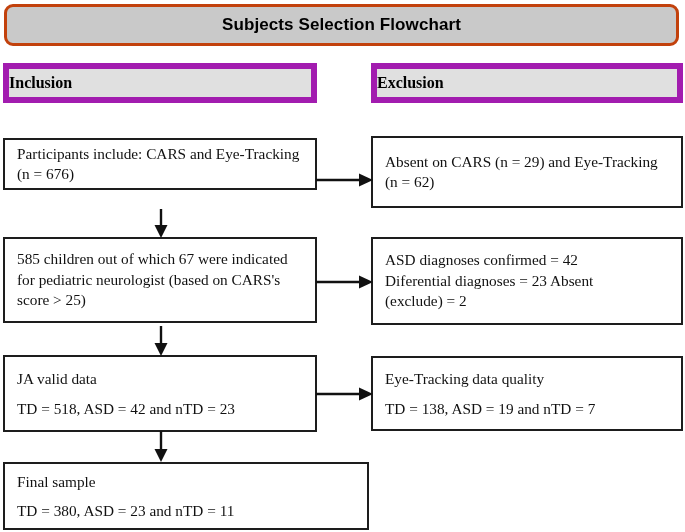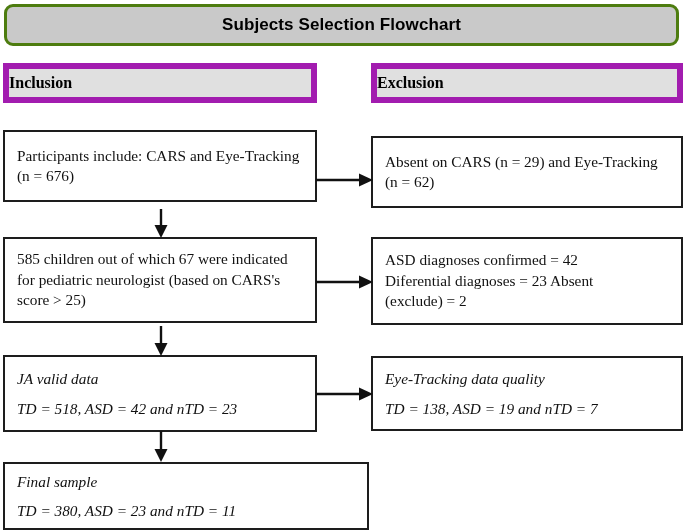--- a/index.html
+++ b/index.html
@@ -18,21 +18,21 @@
 
   
   .title-banner {
     position: absolute;
     left: 4px;
     top: 4px;
     width: 675px;
     height: 42px;
     box-sizing: border-box;
     background: #c9c9c9;
-    border: 3px solid #4d7c0f;
+    border: 3px solid #c2410c;
     border-radius: 9px;
     display: flex;
     align-items: center;
     justify-content: center;
   }
   .title-banner .title-text {
     font-family: "Liberation Sans", "DejaVu Sans", sans-serif;
     font-weight: bold;
     font-size: 17px;
     color: #000000;
@@ -69,24 +69,24 @@
     display: flex;
     flex-direction: column;
     justify-content: center;
   }
   .flow-box .box-text {
     font-size: 15.3px;
     line-height: 1.33;
     color: #111111;
     white-space: pre-line;
   }
-  .flow-box.spaced .box-text { line-height: 1.9; font-style: italic; }
+  .flow-box.spaced .box-text { line-height: 1.9; }
 
   
-  #box-l1 { left: 3px; top: 130px; width: 314px; height: 72px; }
+  #box-l1 { left: 3px; top: 138px; width: 314px; height: 52px; }
   #box-l2 { left: 3px; top: 237px; width: 314px; height: 86px; }
   #box-l3 { left: 3px; top: 355px; width: 314px; height: 77px; }
   #box-l4 { left: 3px; top: 462px; width: 366px; height: 68px; }
 
   
   #box-r1 { left: 371px; top: 136px; width: 312px; height: 72px; }
   #box-r2 { left: 371px; top: 237px; width: 312px; height: 88px; }
   #box-r3 { left: 371px; top: 356px; width: 312px; height: 75px; }
 
   

